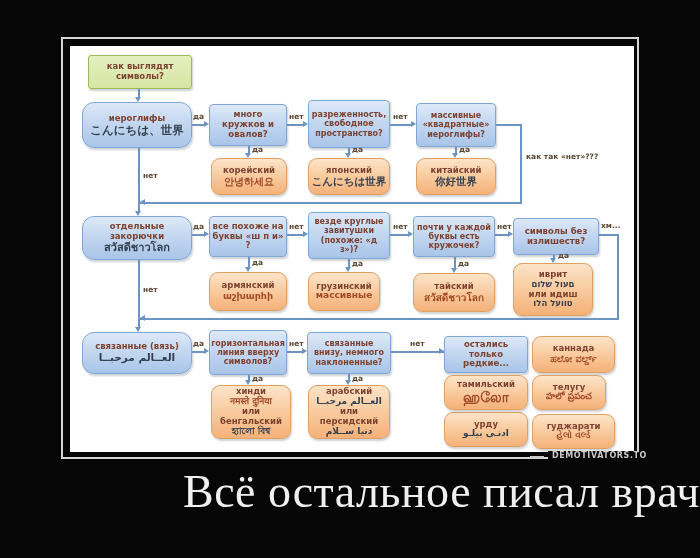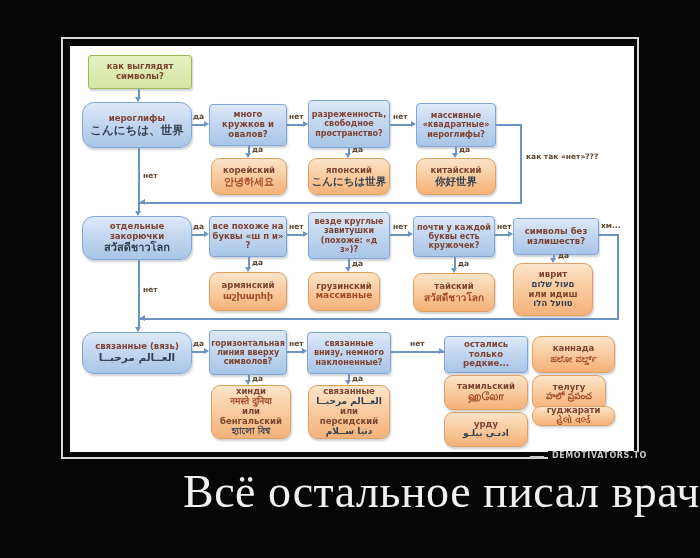--- a/index.html
+++ b/index.html
@@ -244,46 +244,46 @@
   <div class="ad" style="left:275px;top:334px"></div>
   <span class="yn" style="left:282px;top:329px">да</span>
 
   <div class="box a" style="left:141px;top:339px;width:80px;height:54px">
     <div class="lbl">хинди</div>
     <div class="smp sr" style="font-size:9px">नमस्ते दुनिया</div>
     <div class="lbl">или бенгальский</div>
     <div class="smp sd" style="font-size:9px">হ্যালো বিশ্ব</div>
   </div>
   <div class="box a" style="left:238px;top:339px;width:82px;height:54px">
-    <div class="lbl">связанные</div>
+    <div class="lbl">арабский</div>
     <div class="smp sd" style="font-size:9px">العــالم مرحبــا</div>
     <div class="lbl">или персидский</div>
     <div class="smp sd" style="font-size:9px">دنيا ســلام</div>
   </div>
 
   <div class="box q" style="left:374px;top:290px;width:84px;height:37px">
     <div class="lbl">остались только редкие...</div>
   </div>
   <div class="box a" style="left:462px;top:290px;width:83px;height:37px">
     <div class="lbl">каннада</div>
     <div class="smp sr" style="font-size:9.5px">ಹಲೋ ವರ್ಲ್ಡ್</div>
   </div>
   <div class="box a" style="left:374px;top:329px;width:84px;height:35px">
     <div class="lbl">тамильский</div>
-    <div class="smp sr" style="font-size:11px;">ஹலோ</div>
+    <div class="smp sr" style="font-size:14px;">ஹலோ</div>
   </div>
   <div class="box a" style="left:462px;top:329px;width:74px;height:35px">
     <div class="lbl">телугу</div>
     <div class="smp sr" style="font-size:9px">హలో ప్రపంచ</div>
   </div>
   <div class="box a" style="left:374px;top:366px;width:84px;height:35px">
     <div class="lbl">урду</div>
     <div class="smp sd" style="font-size:9px">ادنـى بيلـو</div>
   </div>
-  <div class="box a" style="left:462px;top:360px;width:83px;height:20px">
+  <div class="box a" style="left:462px;top:368px;width:83px;height:35px">
     <div class="lbl">гуджарати</div>
     <div class="smp sr" style="font-size:9px">હેલો વર્લ્ડ</div>
   </div>
 
 </div>
 
 <div class="wm-dash"></div>
 <div class="watermark">DEMOTIVATORS.TO</div>
 
 <div class="caption">Всё остальное писал врач</div>

